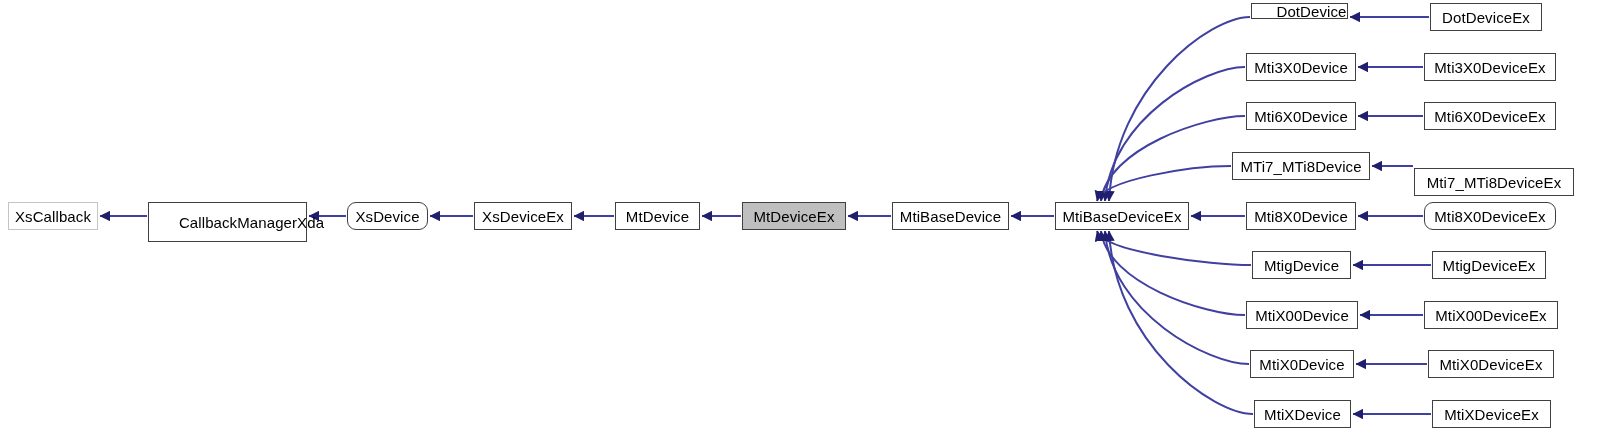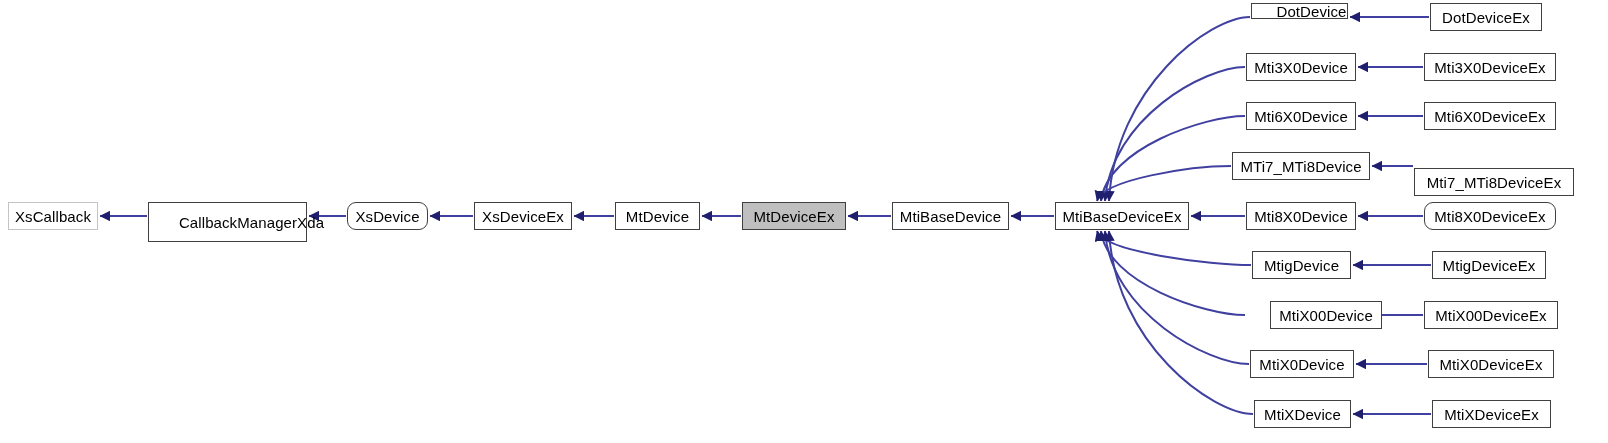--- a/index.html
+++ b/index.html
@@ -137,21 +137,21 @@
     </div>
     <div class="node" style="left: 1424px; top: 202px; width: 132px; height: 28px; border-radius: 9px;">
       <span>Mti8X0DeviceEx</span>
     </div>
     <div class="node" style="left: 1252px; top: 251px; width: 99px; height: 28px;">
       <span>MtigDevice</span>
     </div>
     <div class="node" style="left: 1432px; top: 251px; width: 114px; height: 28px;">
       <span>MtigDeviceEx</span>
     </div>
-    <div class="node" style="left: 1246px; top: 301px; width: 112px; height: 28px; margin-left: 24px;">
+    <div class="node" style="left: 1246px; top: 301px; width: 112px; height: 28px;">
       <span>MtiX00Device</span>
     </div>
     <div class="node" style="left: 1424px; top: 301px; width: 134px; height: 28px;">
       <span>MtiX00DeviceEx</span>
     </div>
     <div class="node" style="left: 1250px; top: 350px; width: 104px; height: 28px;">
       <span>MtiX0Device</span>
     </div>
     <div class="node" style="left: 1428px; top: 350px; width: 126px; height: 28px;">
       <span>MtiX0DeviceEx</span>

